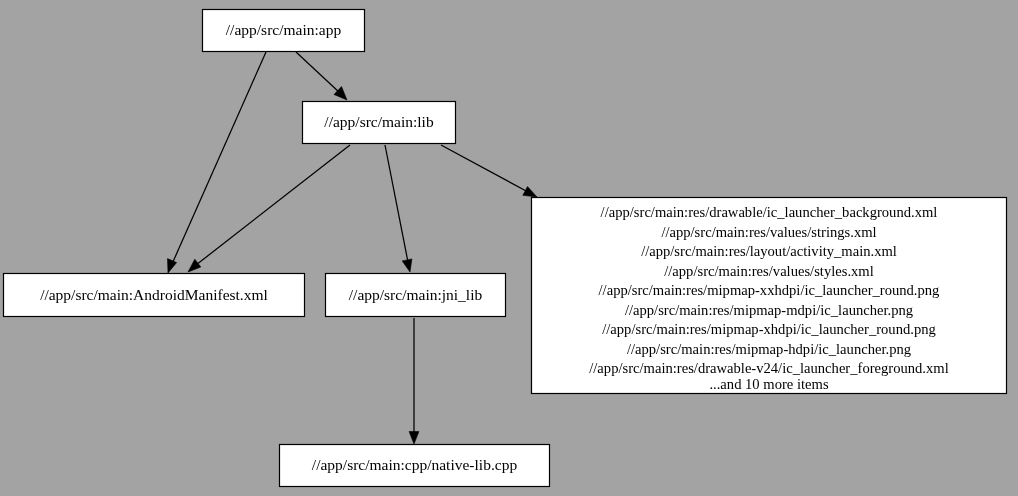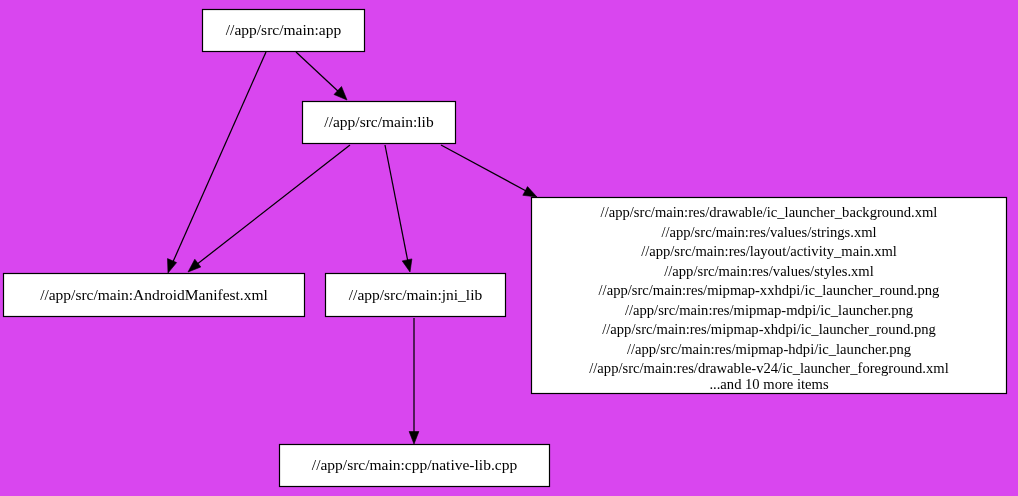--- a/index.html
+++ b/index.html
@@ -11,21 +11,21 @@
   body {
     width: 1018px;
     height: 496px;
     overflow: hidden;
     font-family: "Liberation Serif", "DejaVu Serif", serif;
   }
   #graph-root {
     position: relative;
     width: 1018px;
     height: 496px;
-    background: #d946ef;
+    background: #a3a3a3;
   }
   svg#graph-canvas {
     display: block;
     width: 1018px;
     height: 496px;
   }
   .node-box {
     fill: #ffffff;
     stroke: #000000;
     stroke-width: 1.2;

